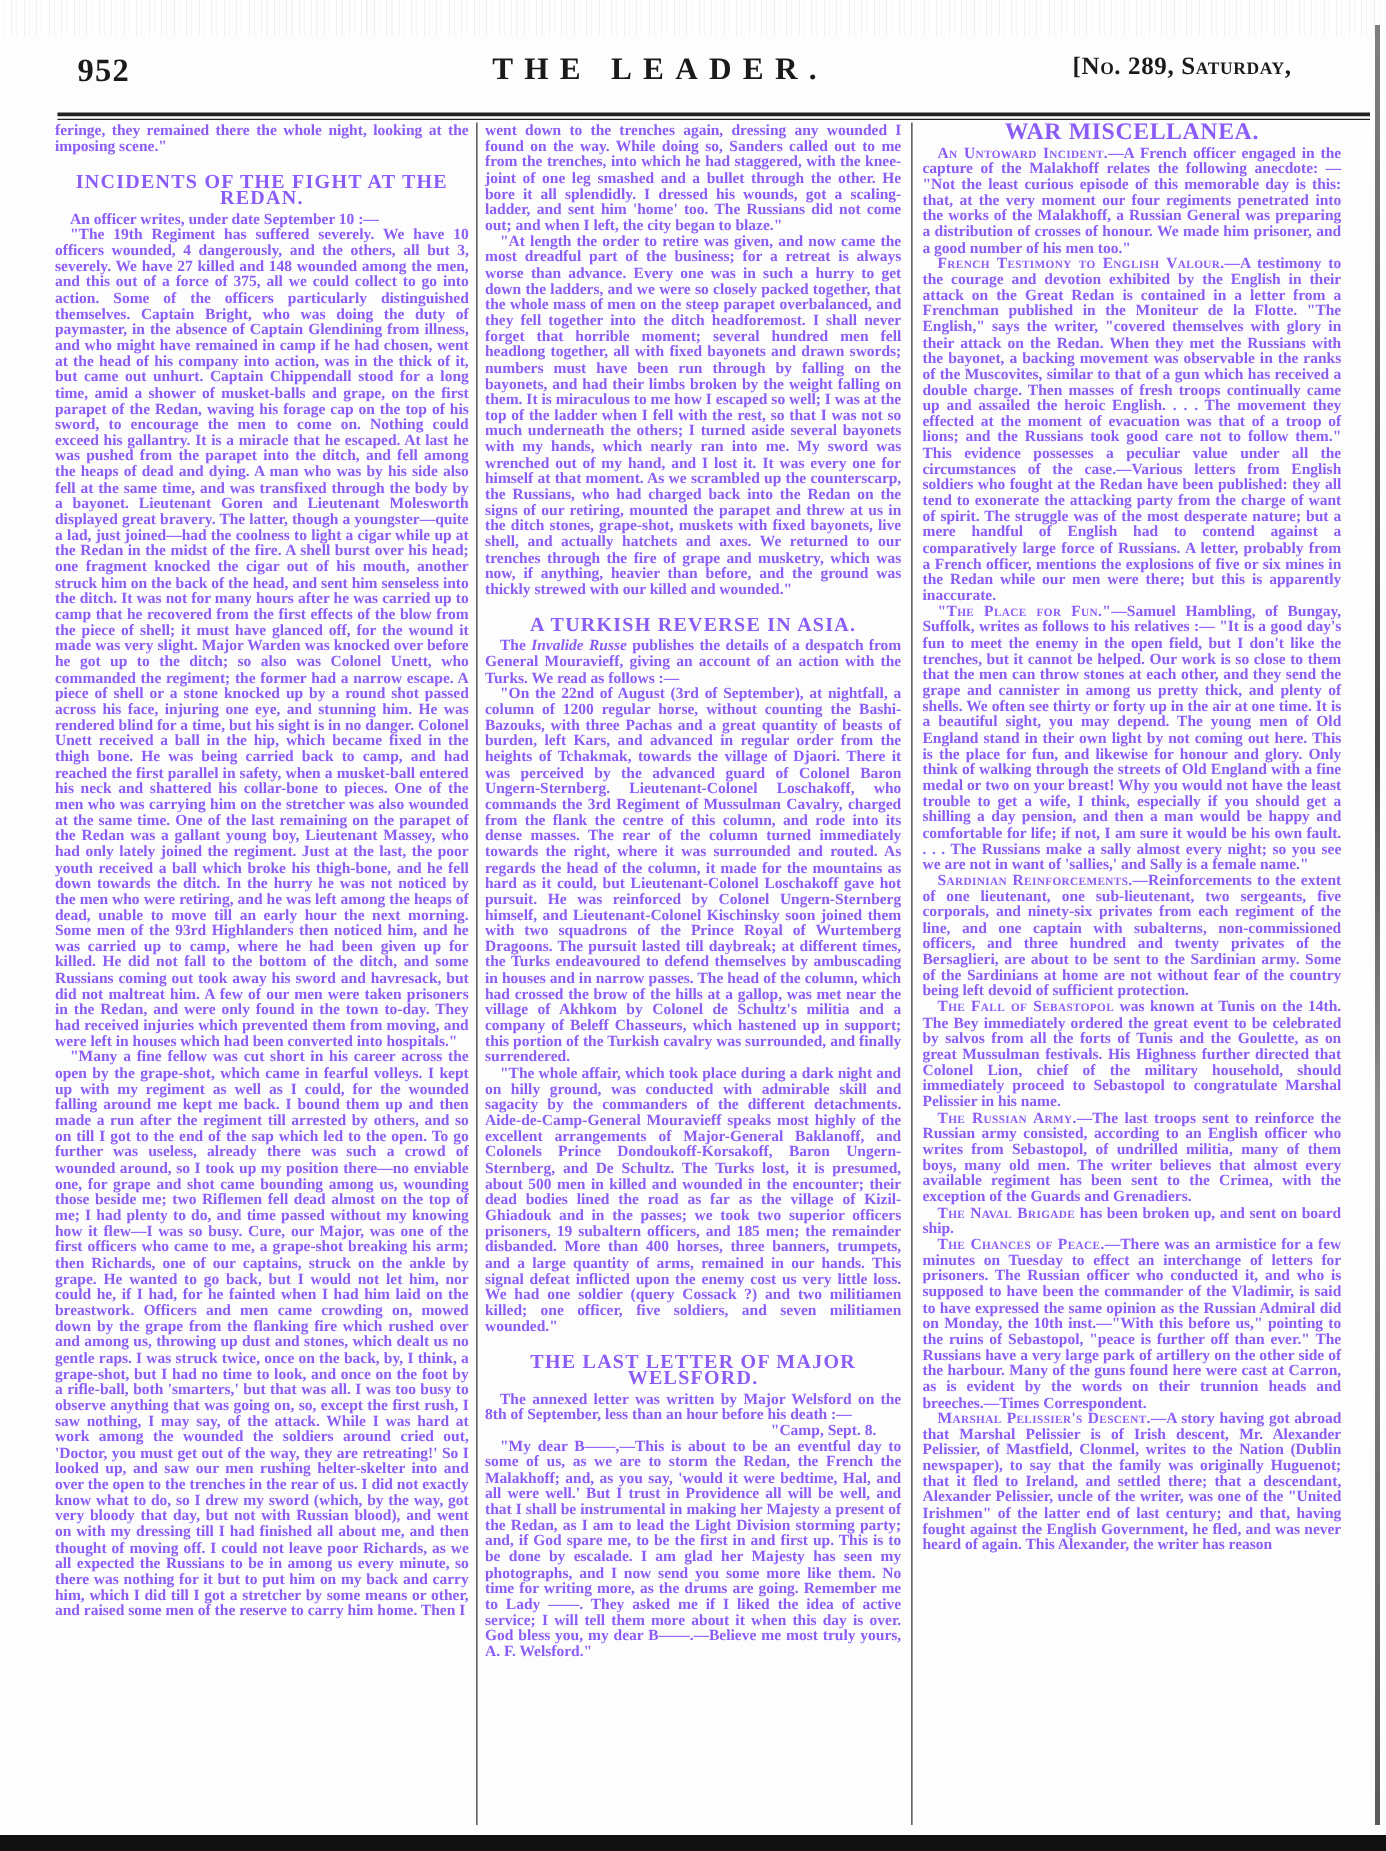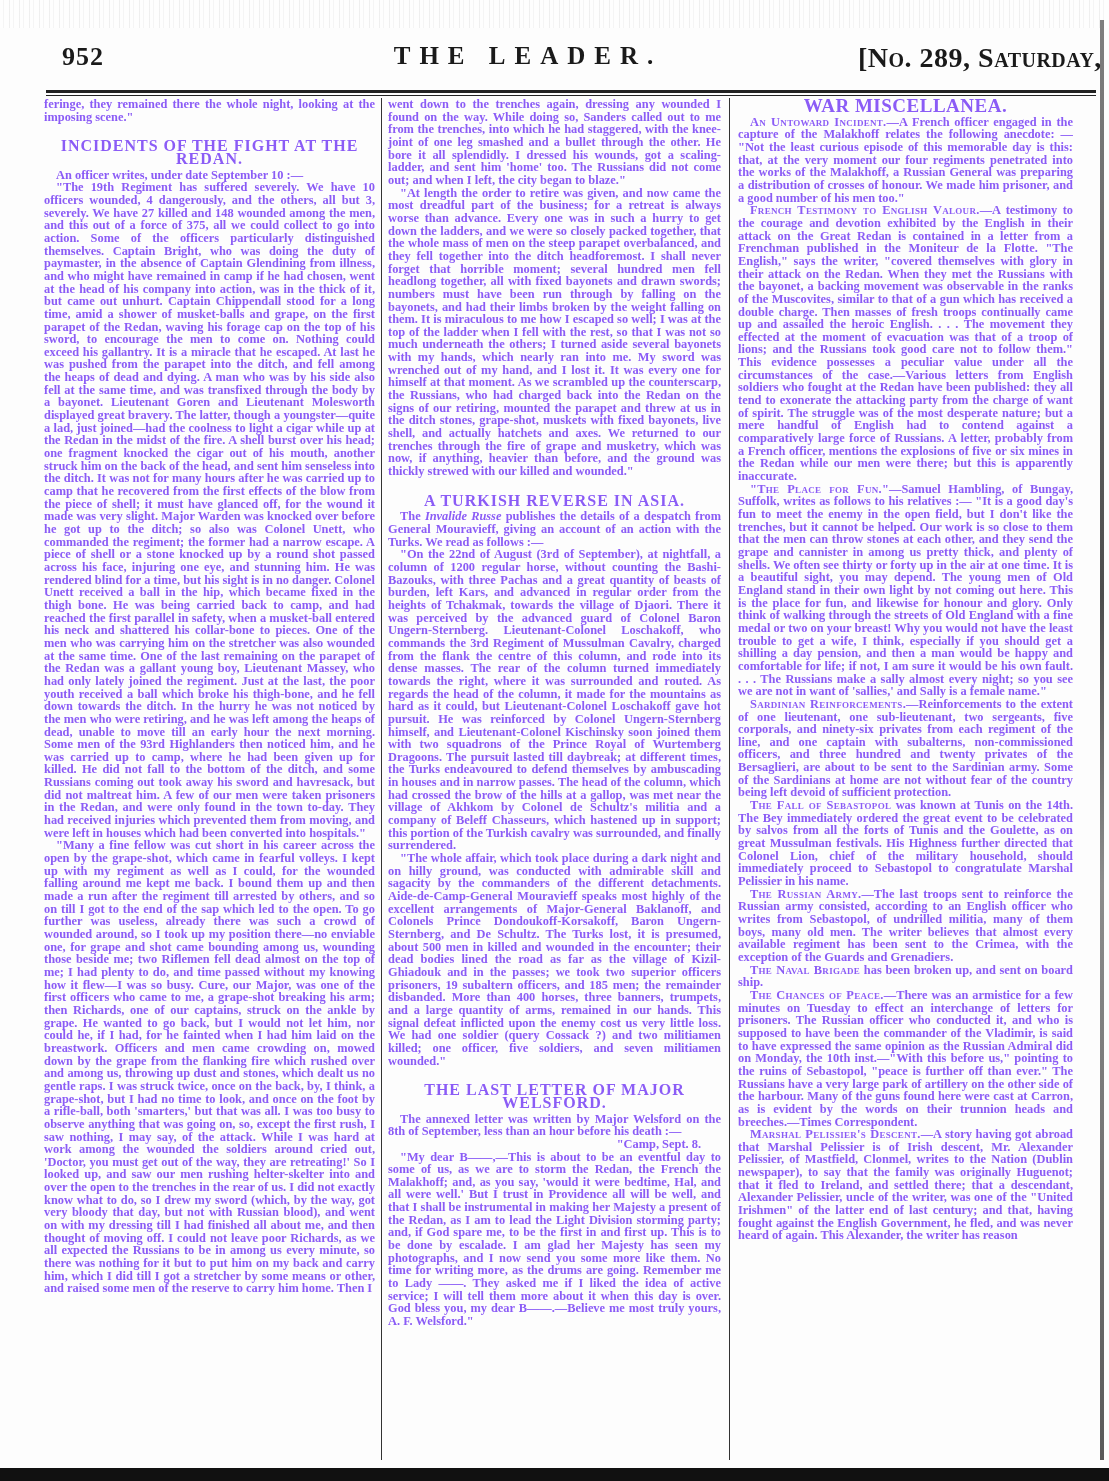--- a/index.html
+++ b/index.html
@@ -9,21 +9,21 @@
       position:relative; overflow:hidden;
     }
     .scan-top {
       position:absolute; left:0; top:0; width:1109px; height:28px;
       background:repeating-linear-gradient(90deg,#fff 0 3px,#eee 3px 4px,#fff 4px 9px,#e4e4e4 9px 10px);
       opacity:0.55;
     }
     .masthead { position:absolute; left:0; top:36px; width:1109px; height:34px; }
     .page-num { position:absolute; left:62px; top:6px; font-size:26px; font-weight:bold; letter-spacing:1px; }
     .paper-title { position:absolute; left:368px; top:6px; width:320px; text-align:center; font-size:25px; font-weight:bold; letter-spacing:9px; }
-    .issue { position:absolute; left:858px; top:6px; font-size:28px; font-weight:bold; letter-spacing:0.5px; font-variant:small-caps; }
+    .issue { position:absolute; left:858px; top:6px; font-size:20px; font-weight:bold; letter-spacing:0.5px; font-variant:small-caps; }
     .rule { position:absolute; left:46px; width:1050px; background:#222; }
     .rule.r1 { top:90px; height:3px; }
     .rule.r2 { top:95px; height:1px; }
     .col {
       position:absolute; top:98px; font-size:12.4px; line-height:12.65px;
       text-align:justify; hyphens:manual; font-weight:bold; color:#8b5cf6;
     }
     .col.c1 { left:44px; width:331px; }
     .col.c2 { left:388px; width:333px; }
     .col.c3 { left:738px; width:335px; }

